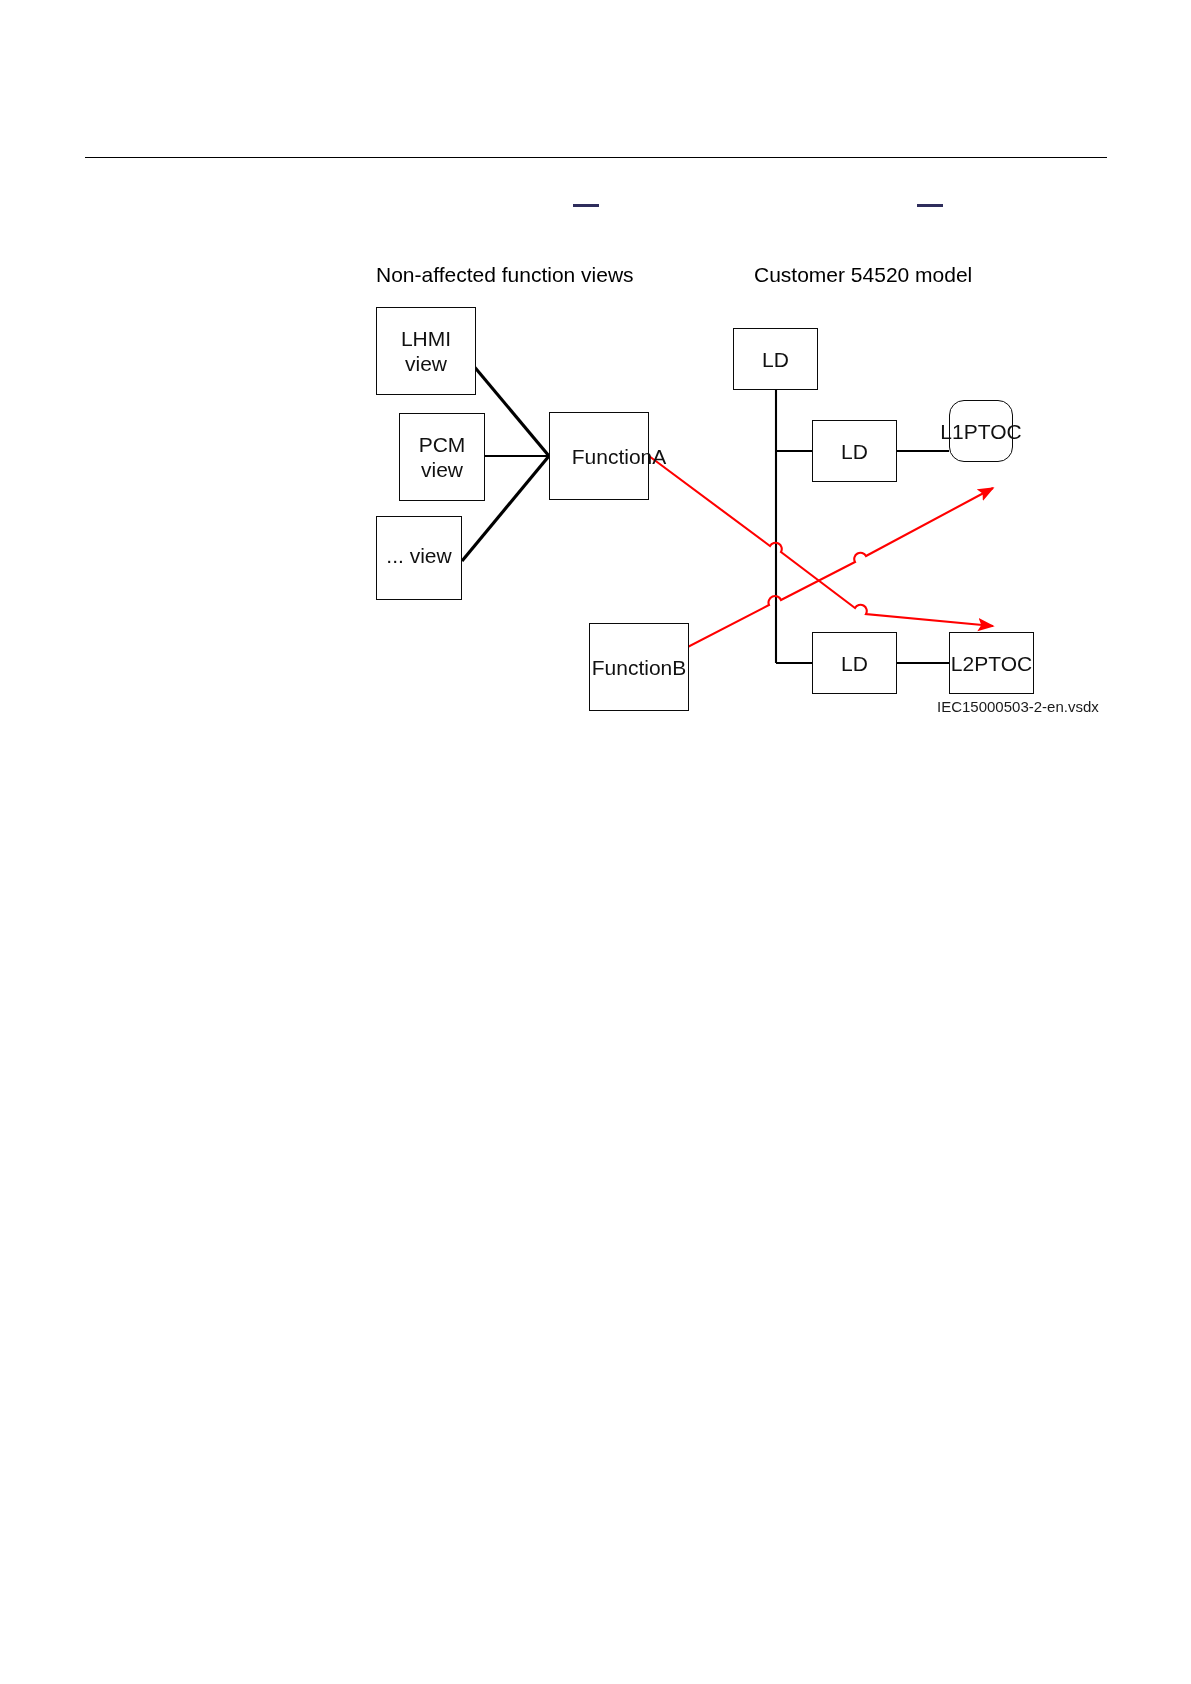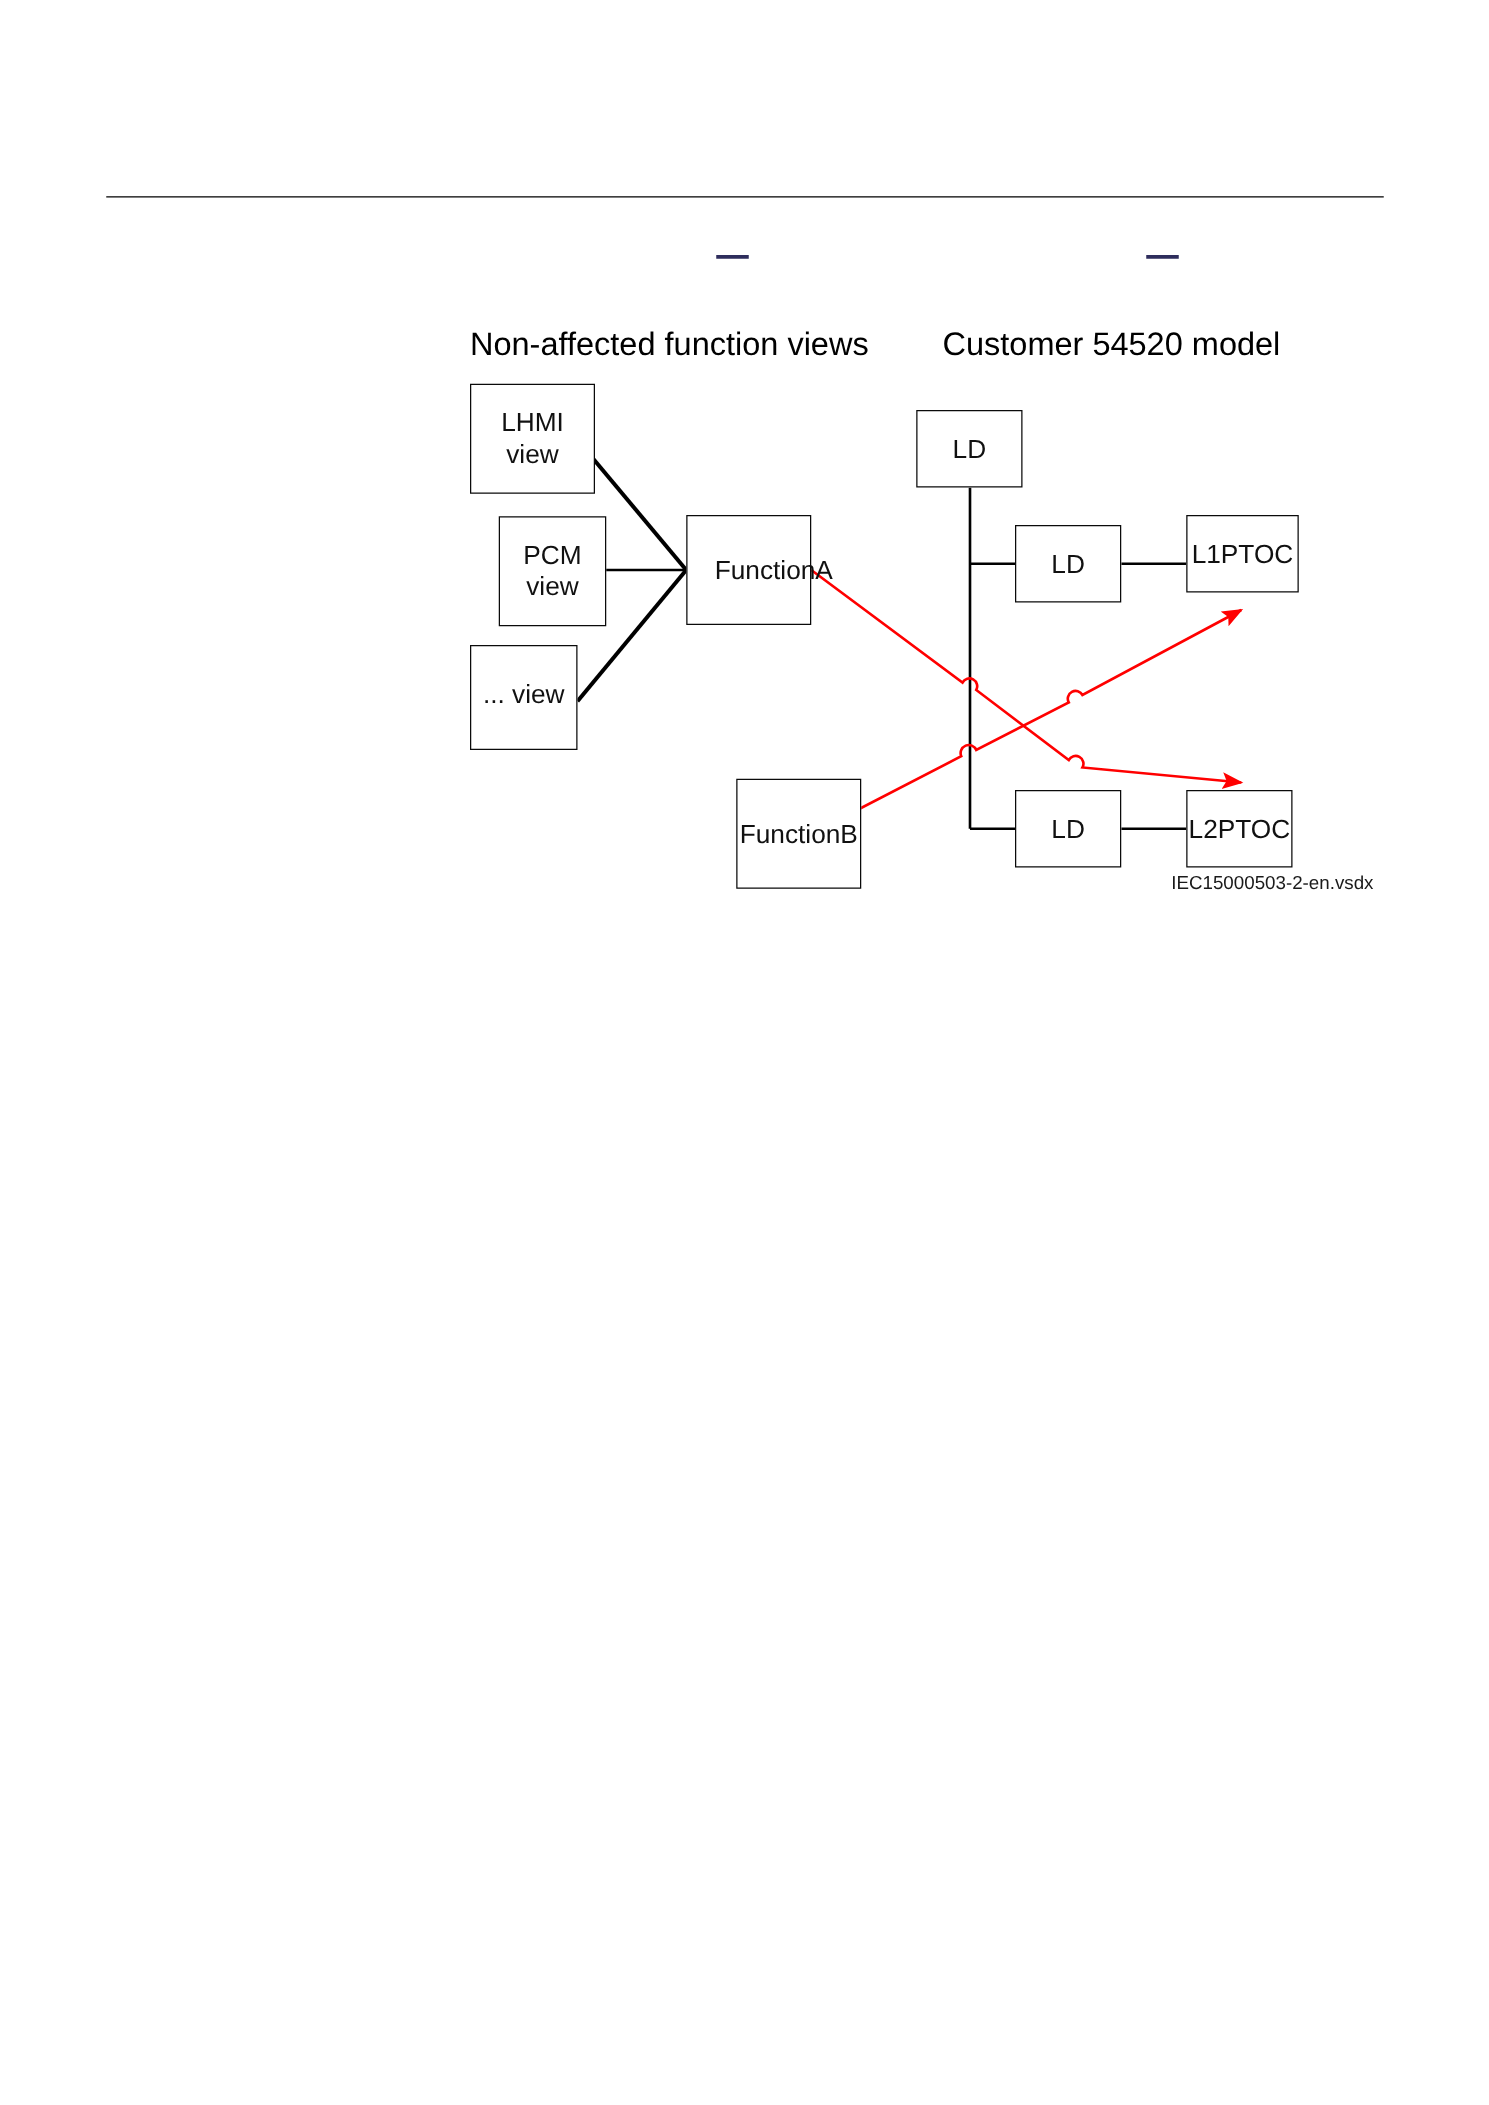--- a/index.html
+++ b/index.html
@@ -44,21 +44,21 @@
   }
   #figure-svg {
     position: absolute;
     left: 0;
     top: 0;
   }
 
   
   .column-caption {
     position: absolute;
-    font-size: 26px;
+    font-size: 21px;
     line-height: 26px;
     color: #000000;
     white-space: nowrap;
   }
   #caption-left  { left: 376px; top: 262px; }
   #caption-right { left: 754px; top: 262px; }
 
   
   .node {
     position: absolute;
@@ -83,21 +83,21 @@
                     align-items: flex-start; padding-top: 26px; }
 
   
   #node-function-a { left: 549px; top: 412px; width: 100px; height: 88px; padding-left: 40px; }
   #node-function-b { left: 549px; top: 623px; width: 100px; height: 88px; margin-left: 40px; }
 
   
   #node-ld-root { left: 733px; top: 328px; width: 85px; height: 62px; }
   #node-ld-1    { left: 812px; top: 420px; width: 85px; height: 62px; }
   #node-ld-2    { left: 812px; top: 632px; width: 85px; height: 62px; }
-  #node-l1ptoc  { left: 949px; top: 412px; width: 90px; height: 62px; }
+  #node-l1ptoc  { left: 949px; top: 400px; width: 64px; height: 62px; border-radius: 15px; }
   #node-l2ptoc  { left: 949px; top: 632px; width: 85px; height: 62px; }
 
   
   #figure-source {
     position: absolute;
     left: 937px;
     top: 700px;
     font-size: 15px;
     line-height: 14px;
     color: #1a1a1a;

